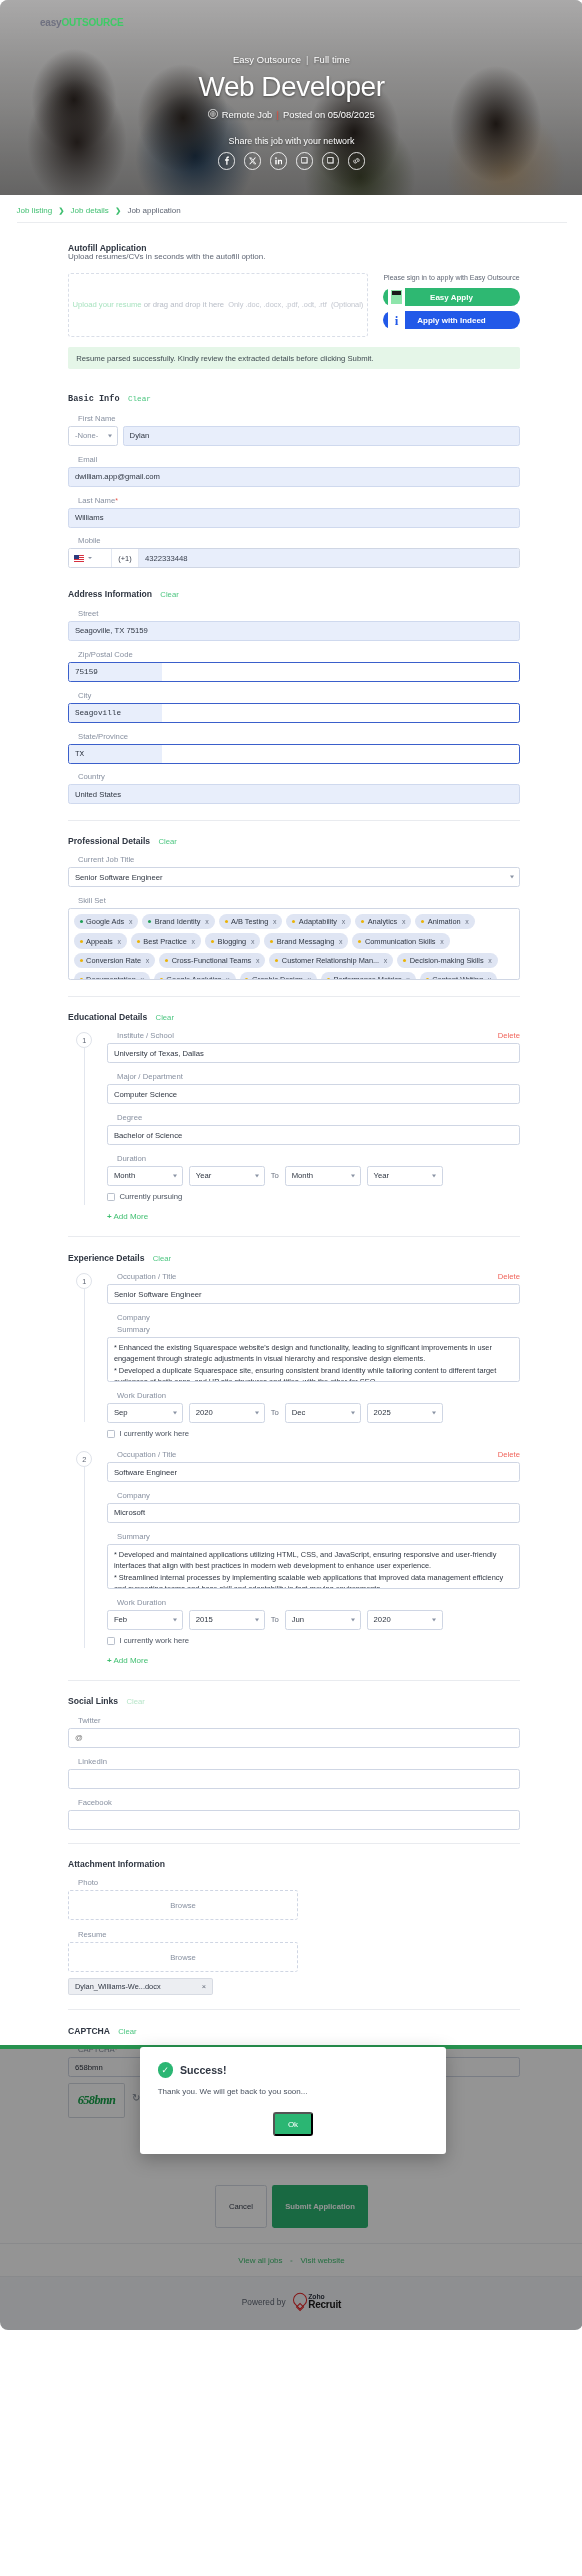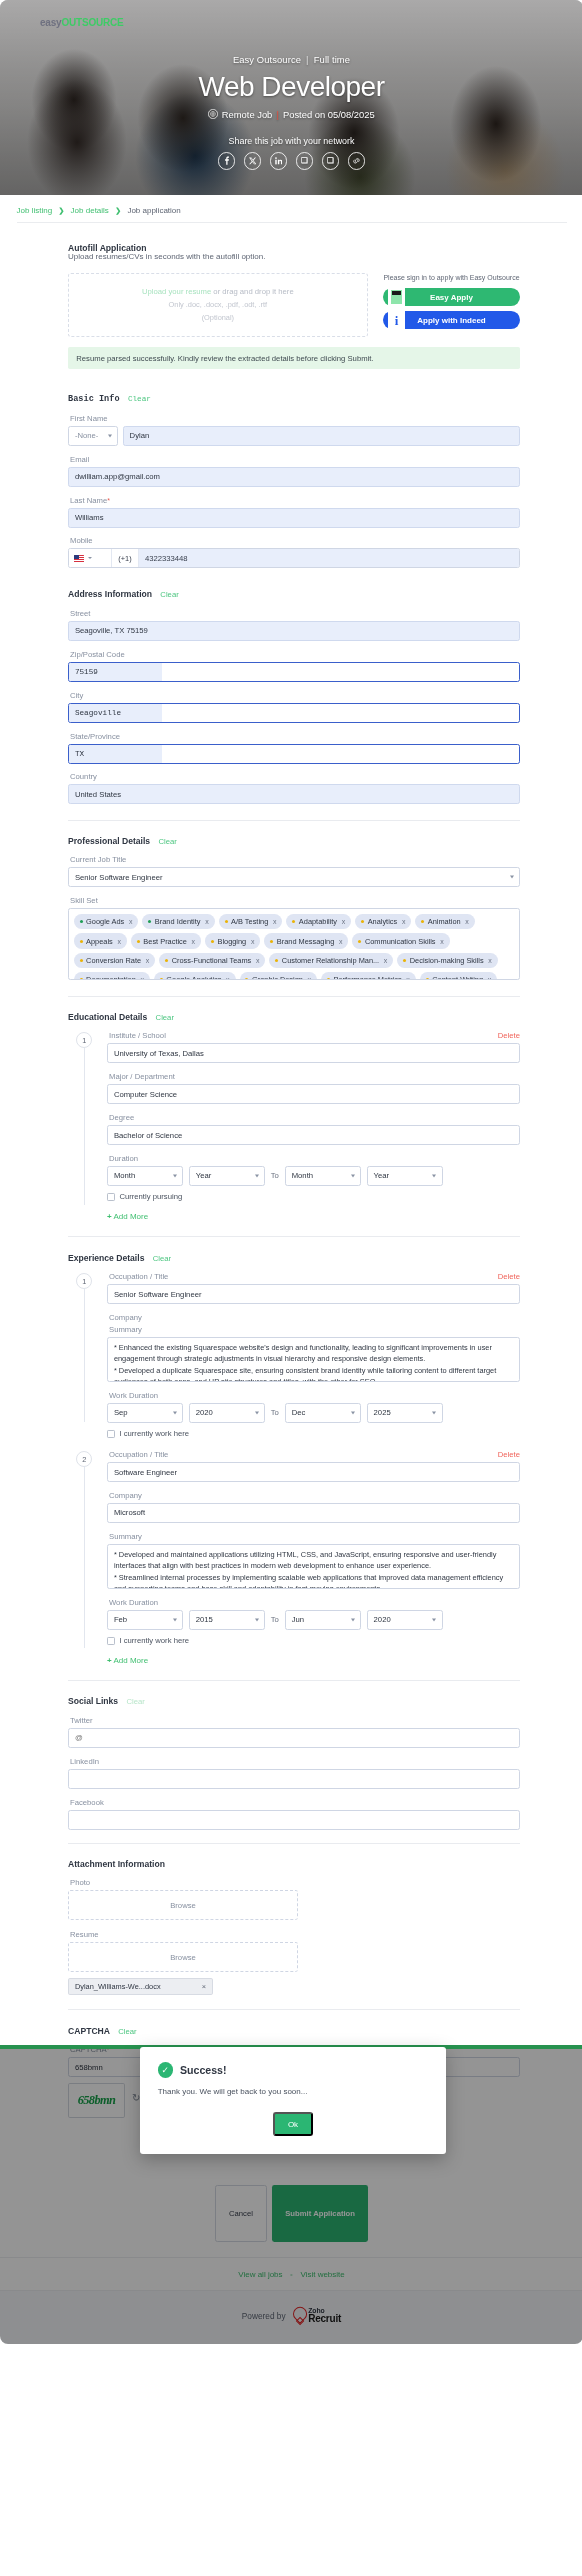--- a/index.html
+++ b/index.html
@@ -95,21 +95,21 @@
     font-size: 8.6px; font-weight: 700; color: #2f3642;
     display: flex; align-items: baseline; gap: 8.3px;
     margin-top: 15.3px; margin-bottom: 9.4px;
   }
   h2.sect .clear { font-size: 7.7px; font-weight: 400; color: #4cc680; cursor: pointer; }
   h2.sect .clear.faded { color: #b7e5c9; }
   .sect-note { font-size: 8px; color: #5f6674; margin: -4.7px 0 0 0; }
 
   label.fl {
     display: block; font-size: 7.7px; color: #8790a0;
-    margin: 0 0 3px 2px;
+    margin: 0 0 3px 10px;
   }
   label.fl .req { color: #e8594f; font-size: 7px; }
 
   .inp {
     width: 100%; height: 20px; border: 0.6px solid #cfd6e4; border-radius: 2.4px;
     background: #fff; padding: 0 5.9px; font-size: 7.7px; color: #2f3642;
     font-family: "Liberation Sans", sans-serif; display: flex; align-items: center;
   }
   .inp.filled { background: #e8eefb; border-color: #cfd9ee; }
   .inp.focus { border: 0.8px solid #3a5fcb; background: #fff; }
@@ -146,21 +146,21 @@
   .flag:before { content:""; position:absolute; left:0; top:0; width:4.7px; height:3.8px; background:#2a3b7d; }
   .phone .cc { width: 27px; flex: 0 0 27px; background:#fff; display:flex; align-items:center;
                justify-content:center; font-size: 7.4px; color:#3b4250; border-right:0.6px solid #e3e8f2; }
   .phone .num { flex: 1; background: #e8eefb; display: flex; align-items: center; padding-left: 5.9px; font-size: 7.7px; }
   .caret-sm { width:0;height:0;border-left:2.1px solid transparent;border-right:2.1px solid transparent;border-top:2.7px solid #8a93a4; }
 
   
   .autofill-row { display: flex; gap: 15.3px; align-items: flex-start; margin-top: 11.8px; }
   .dropzone {
     flex: 1; height: 64px; border: 0.6px dashed #d9dee8; border-radius: 3px;
-    display: flex; flex-direction: column; align-items: center; justify-content: center;
+    display: flex; flex-direction: row; align-items: center; justify-content: center;
     gap: 4.1px; background: #fff;
   }
   .dz-l1 { font-size: 7.7px; color: #b7bcc6; }
   .dz-l1 .lnk { color: #a9e3c0; }
   .dz-l2, .dz-l3 { font-size: 7.4px; color: #c2c6cf; }
   .applybox { width: 137px; flex: 0 0 137px; }
   .signin-note { font-size: 7px; color: #5f6674; text-align: center; line-height: 1.45; margin-bottom: 5.3px; }
   .btn-apply {
     height: 17.7px; border-radius: 8.9px; display: flex; align-items: center;
     position: relative; color: #fff; font-size: 8px; font-weight: 700;
@@ -268,21 +268,21 @@
   .modal-foot { margin-top: 16.5px; display: flex; justify-content: center; }
   .btn-ok {
     background: #2bb673; color: #fff; border-radius: 3px; padding: 5.3px 13px;
     font-size: 8px; cursor: pointer;
   }
 
   
   .actions { display: flex; justify-content: center; gap: 5.3px; padding: 13px 0 15.3px 0; background:#fff; }
   .btn-cancel {
     border: 0.6px solid #d5dae3; border-radius: 2.4px; background: #fff; color: #3b4250;
-    padding: 23px 13px; font-size: 7.7px; cursor: pointer;
+    padding: 16px 13px; font-size: 7.7px; cursor: pointer;
   }
   .btn-submit {
     border: none; border-radius: 2.4px; background: #2bb673; color: #fff;
     padding: 5.3px 13px; font-size: 7.7px; font-weight: 700; cursor: pointer;
   }
   .footlinks {
     border-top: 0.6px solid #eceef2; border-bottom: 0.6px solid #eceef2;
     padding: 11.2px 0; text-align: center; font-size: 8px; background:#fff;
   }
   .footlinks a { color: #3fbf70; text-decoration: none; }

